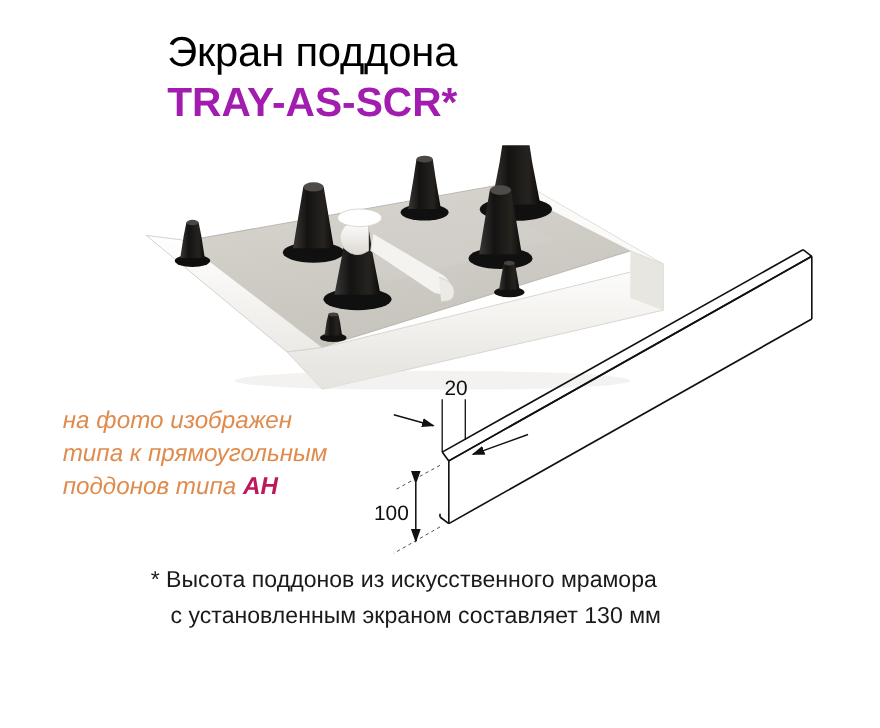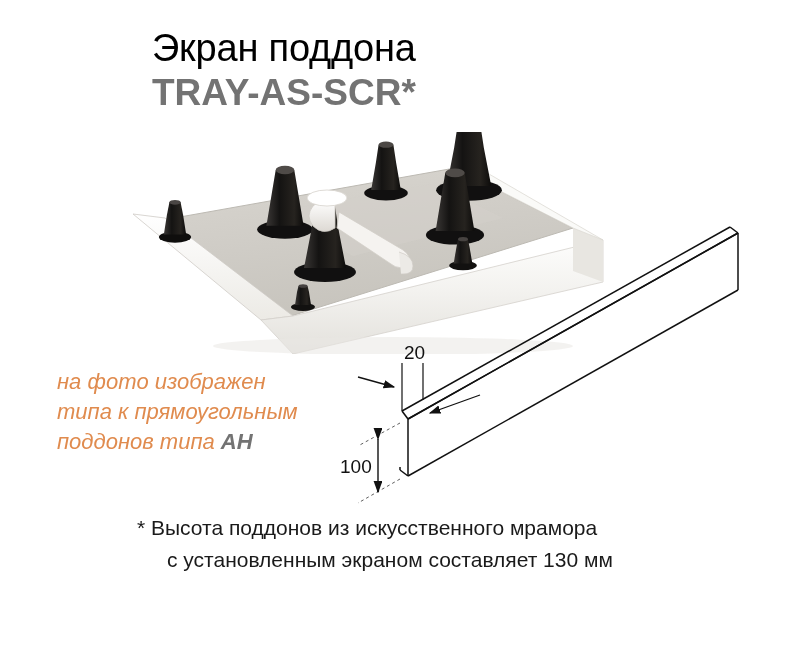--- a/index.html
+++ b/index.html
@@ -13,51 +13,51 @@
   }
   .canvas{position:absolute;left:0;top:12px;width:800px;height:662px;}
 
   
   .title-block{position:absolute;left:152px;top:14px;width:420px;}
   .title-line1{
     font-size:38px;font-weight:400;color:#000000;
     letter-spacing:-0.2px;line-height:44px;white-space:nowrap;
   }
   .title-line2{
-    font-size:37px;font-weight:700;color:#737373;
+    font-size:37px;font-weight:700;color:#a21caf;
     letter-spacing:0px;line-height:46px;white-space:nowrap;
   }
 
   
   .photo{
     position:absolute;left:103px;top:120px;width:540px;height:222px;
   }
   .photo svg{display:block;}
 
   
   .caption-orange{
     position:absolute;left:57px;top:355px;width:330px;
     font-size:22px;line-height:30px;color:#E08B4E;font-weight:400;font-style:italic;
   }
-  .caption-orange .strong{font-weight:700;color:#737373;}
+  .caption-orange .strong{font-weight:700;color:#be185d;}
 
   
   .drawing{position:absolute;left:330px;top:215px;width:470px;height:290px;}
   .drawing svg{display:block;overflow:visible;}
   .dim-label{
     font-family:"Liberation Sans", sans-serif;
     font-size:19px;fill:#111111;font-weight:400;
   }
 
   
   .footnote{
     position:absolute;left:137px;top:500px;width:600px;
     font-size:21px;line-height:32px;color:#1a1a1a;font-weight:400;
   }
-  .footnote .l2{margin-left:30px;display:block;}
+  .footnote .l2{margin-left:18px;display:block;}
 </style>
 </head>
 <body>
 
 <div class="canvas">
 
   <div class="title-block">
     <div class="title-line1">Экран поддона</div>
     <div class="title-line2">TRAY-AS-SCR*</div>
   </div>

